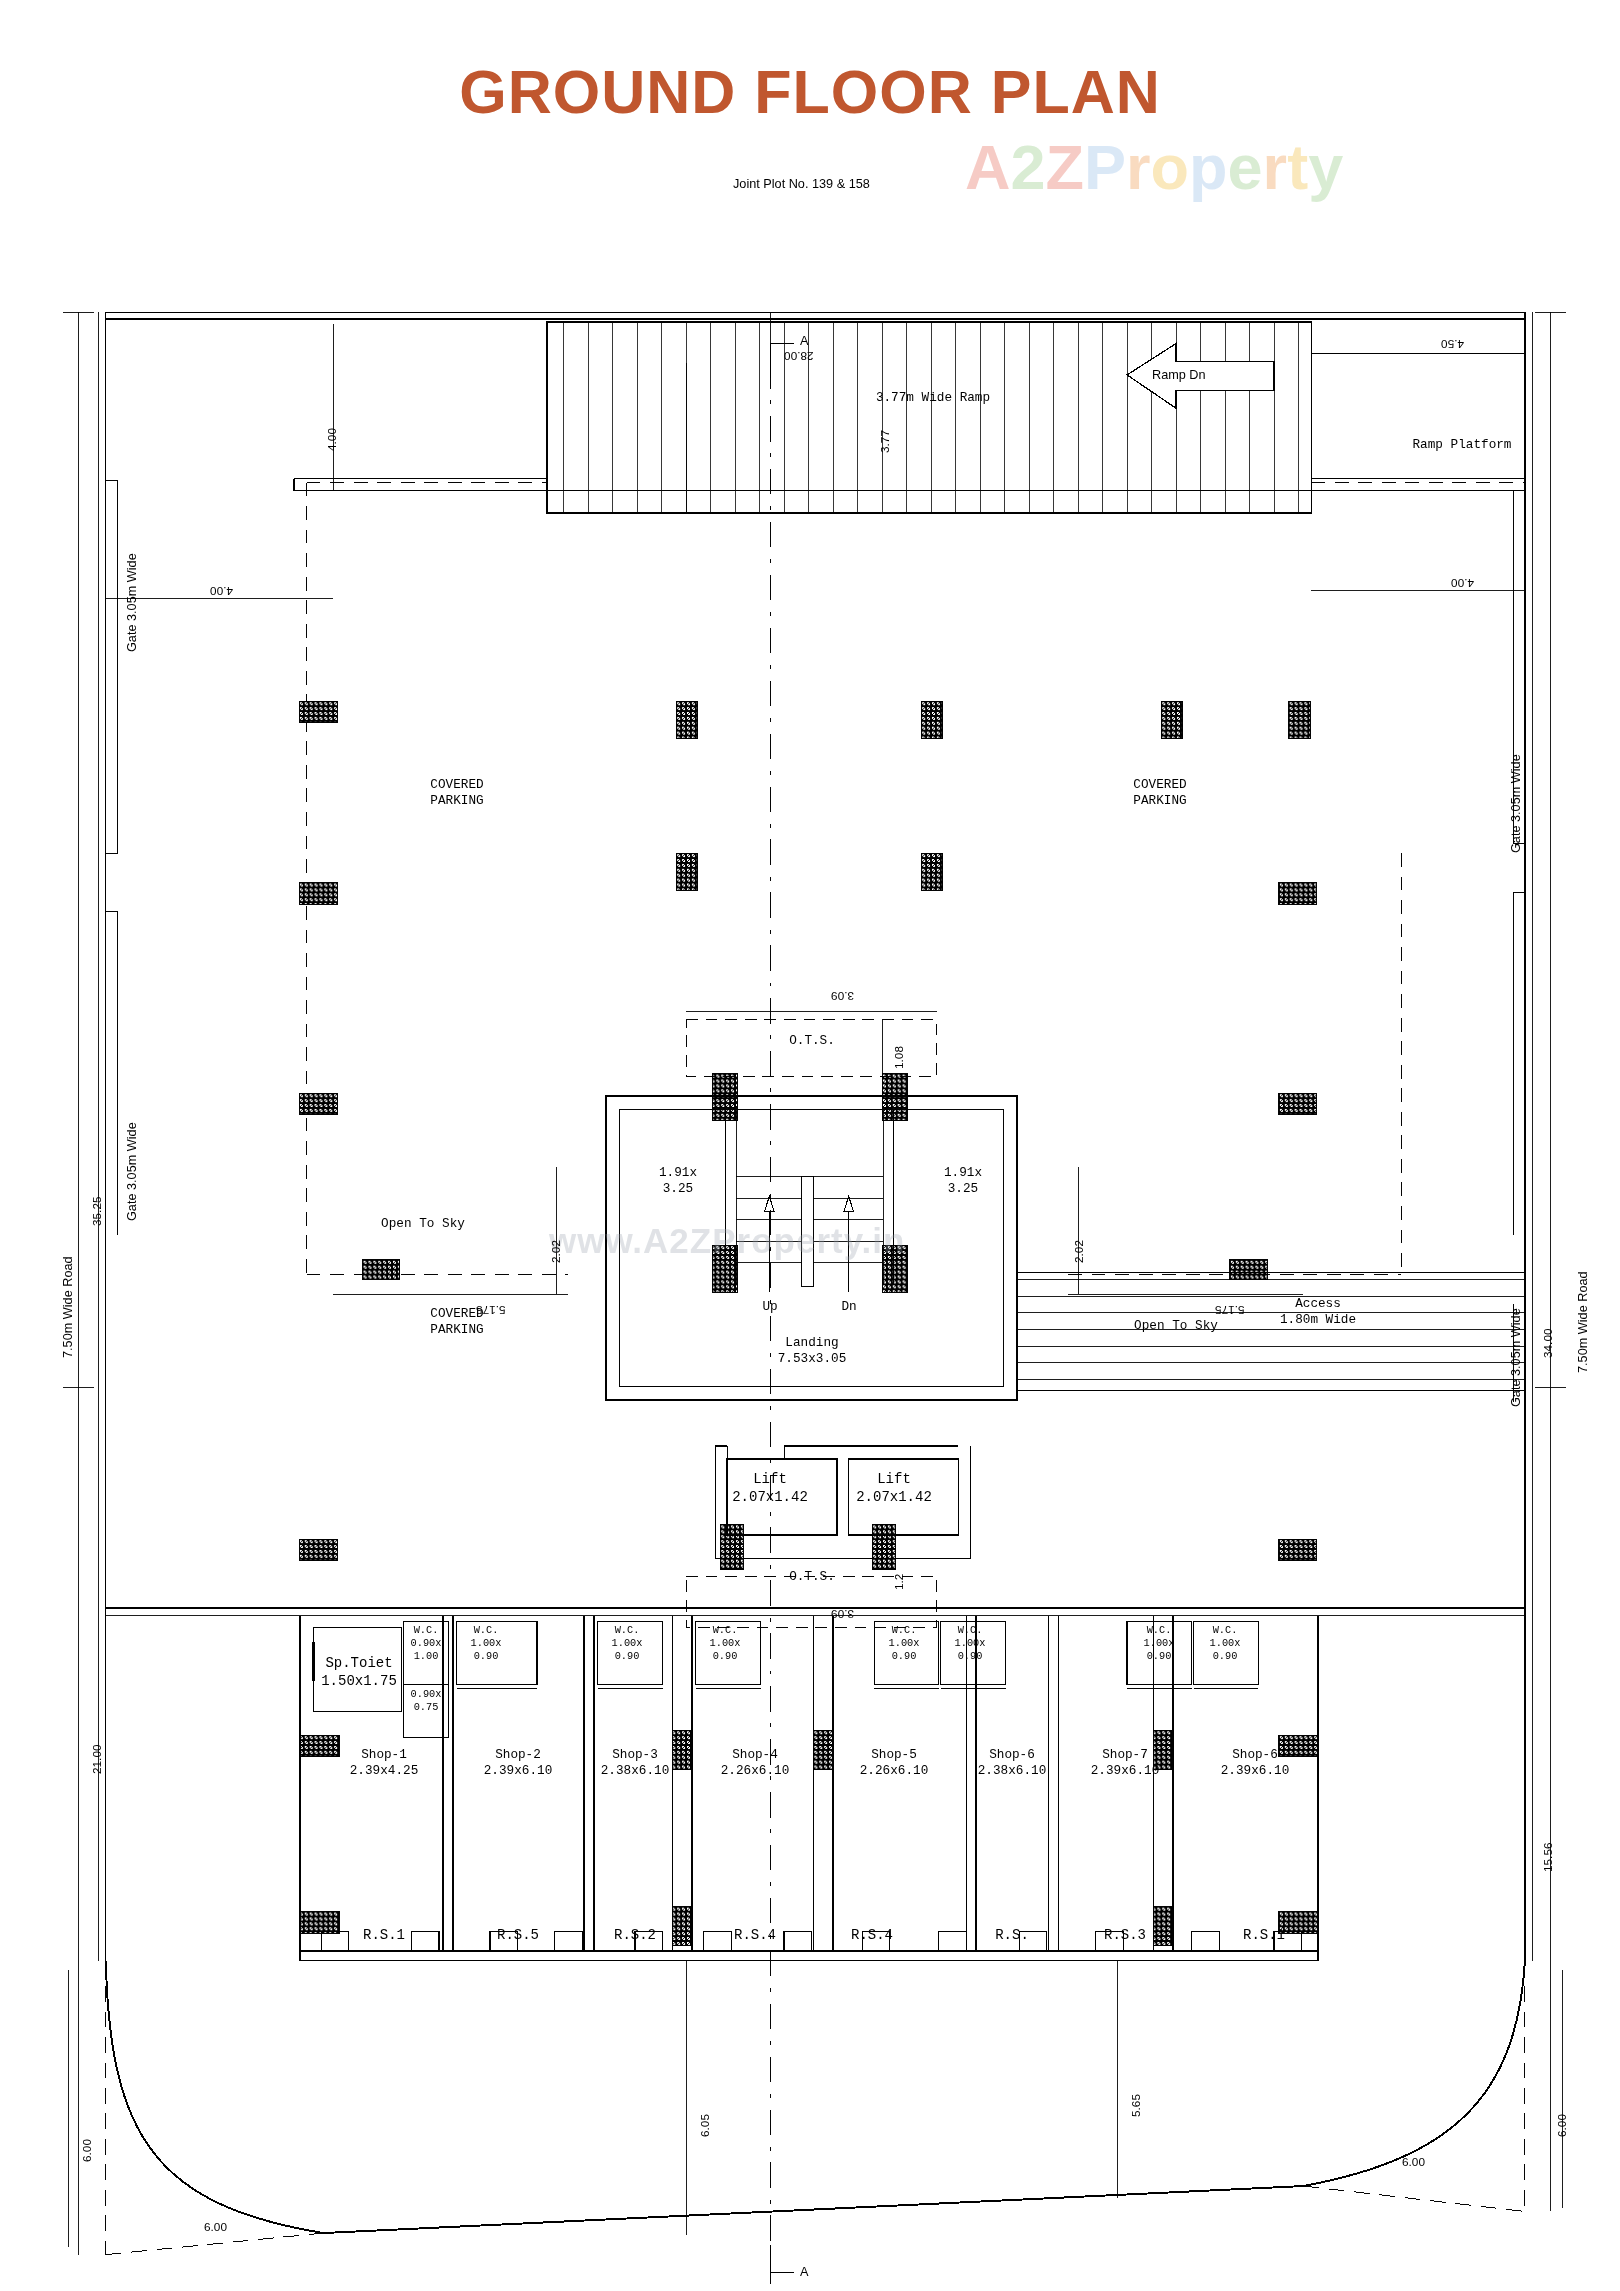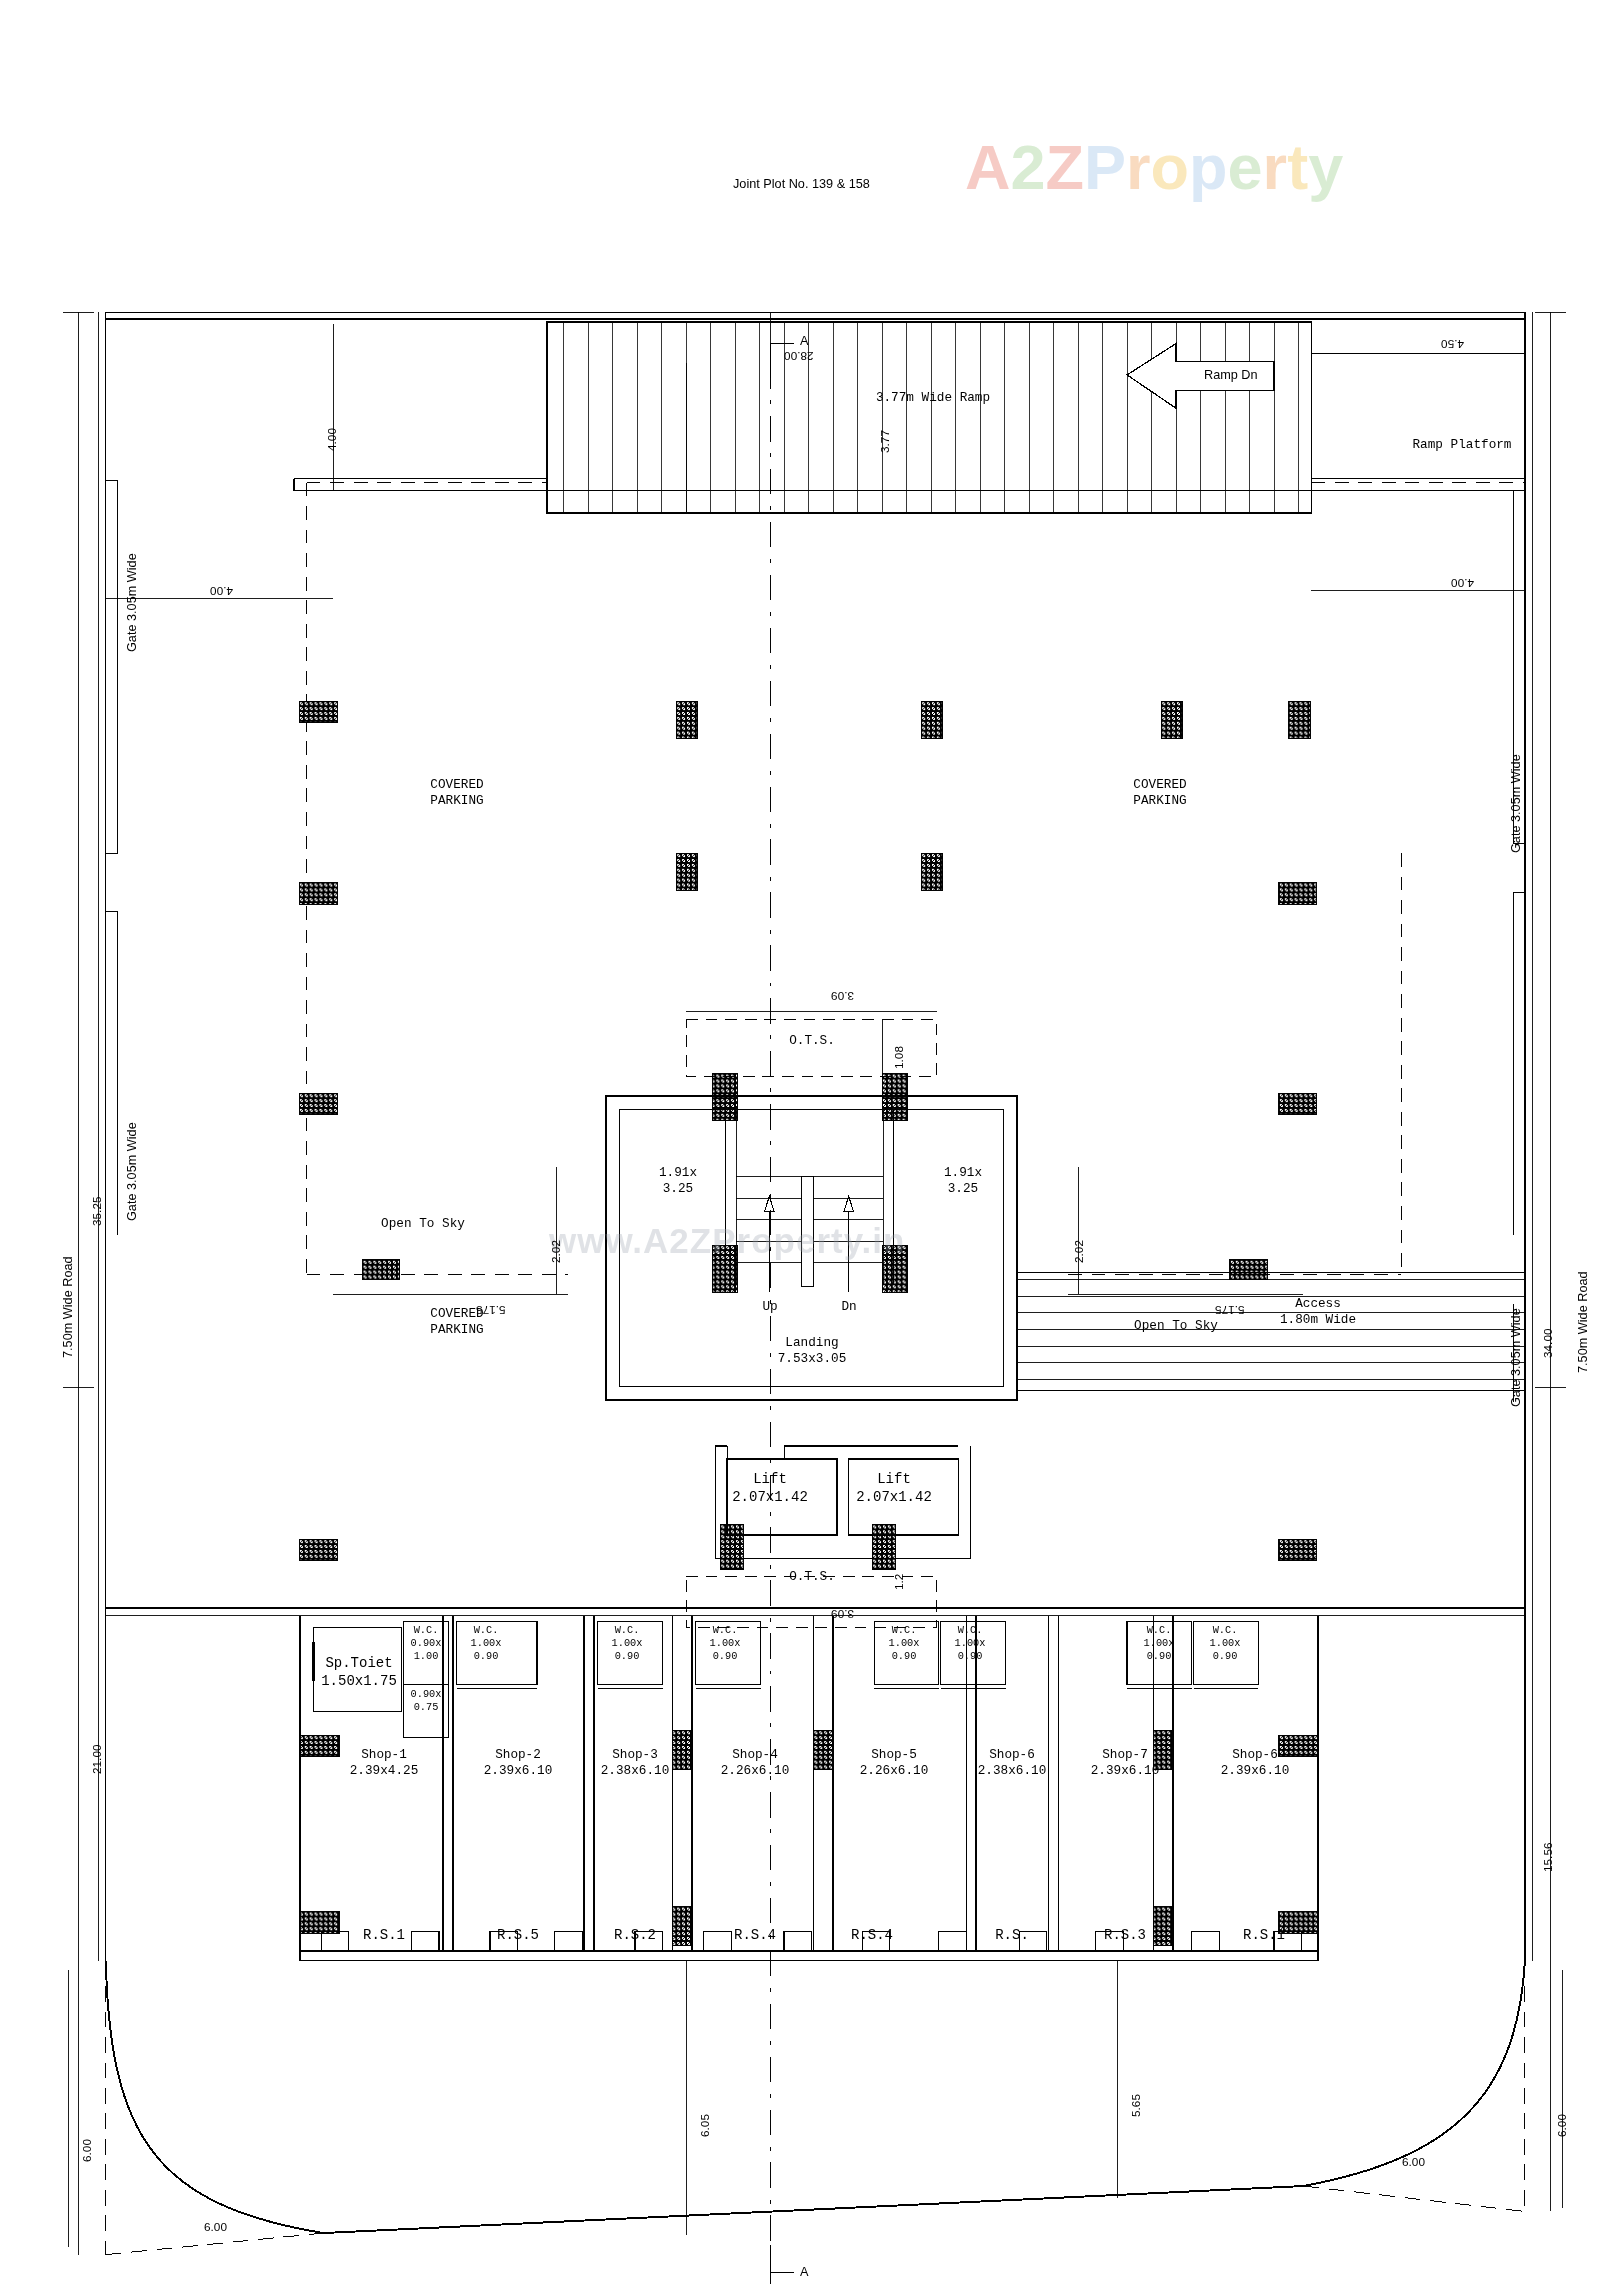--- a/index.html
+++ b/index.html
@@ -38,20 +38,21 @@
   }
   #site-watermark{
     position:absolute;left:549px;top:1054px;font-size:35px;font-weight:bold;
     color:#9aa3ad;opacity:.30;white-space:nowrap;letter-spacing:1px;
   }
 </style>
 </head>
 <body>
 
 <div id="title-bar">
+  <div id="plan-title" style="color: rgb(192, 87, 47);">GROUND FLOOR PLAN</div>
   <div id="brand-watermark"><span style="color: rgb(232, 121, 106);">A</span><span style="color: rgb(156, 207, 142);">2</span><span style="color: rgb(232, 121, 106);">Z</span><span style="color: rgb(159, 195, 234);">P</span><span style="color: rgb(240, 163, 92);">r</span><span style="color: rgb(242, 195, 82);">o</span><span style="color: rgb(159, 195, 234);">p</span><span style="color: rgb(156, 207, 142);">e</span><span style="color: rgb(240, 163, 92);">r</span><span style="color: rgb(242, 195, 82);">t</span><span style="color: rgb(156, 207, 142);">y</span></div>
 </div>
 
 <div id="drawing">
 
 <svg width="1620" height="2125" viewBox="0 0 1653 2168">
   <g fill="none" stroke="#000" stroke-width="1.2" shape-rendering="crispEdges">
 
     <line x1="108" y1="148" x2="108" y2="1245"></line>
     <line x1="108" y1="1245" x2="108" y2="1830"></line>
@@ -371,21 +372,21 @@
 </svg>
 
 <div id="site-watermark">www.A2ZProperty.in</div>
 
 <div class="lbl" style="left:733px;top:9.8px;">Joint Plot No. 139 &amp; 158</div>
 <div class="lbl" style="left:800px;top:167px;">A</div>
 <div class="lbl dim rot180" style="left:784px;top:181px;">28.00</div>
 
 <div class="lbl c" style="left:933px;top:223px;">3.77m Wide Ramp</div>
 <div class="lbl dim rot90" style="left:878px;top:286px;">3.77</div>
-<div class="lbl" style="left:1204px;top:201px;">Ramp Dn</div>
+<div class="lbl" style="left:1152px;top:201px;">Ramp Dn</div>
 <div class="lbl c" style="left:1462px;top:270px;">Ramp Platform</div>
 <div class="lbl dim rot180" style="left:1441px;top:169px;">4.50</div>
 
 <div class="lbl dim rot90" style="left:325px;top:284px;">4.00</div>
 <div class="lbl dim rot180" style="left:210px;top:416px;">4.00</div>
 <div class="lbl dim rot180" style="left:1451px;top:408px;">4.00</div>
 
 <div class="lbl rot90" style="left:125px;top:485px;">Gate 3.05m Wide</div>
 <div class="lbl rot90" style="left:125px;top:1054px;">Gate 3.05m Wide</div>
 <div class="lbl rot90" style="left:1509px;top:686px;">Gate 3.05m Wide</div>

